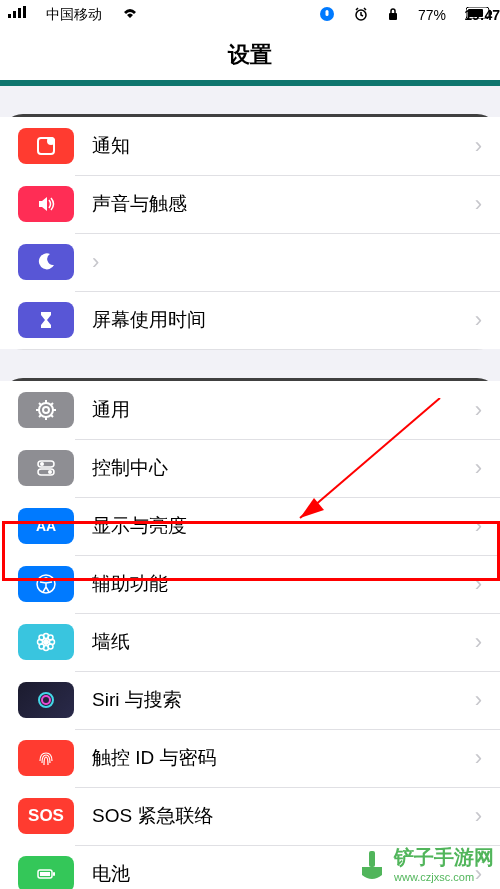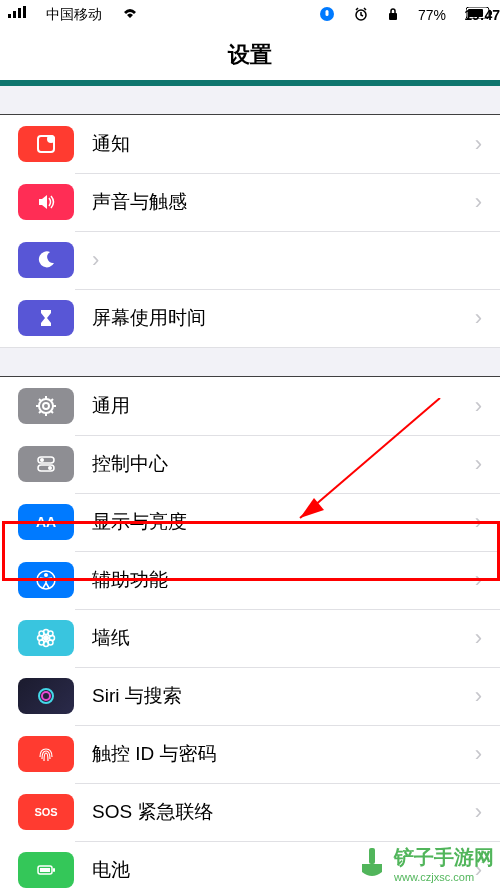--- a/index.html
+++ b/index.html
@@ -2,29 +2,29 @@
 <html><head>
 <meta charset="utf-8">
 <style>
   html,body{margin:0;padding:0;font-family:-apple-system,"Helvetica Neue",Arial,sans-serif;background:#f2f2f7;color:#000;}
   .screen{width:500px;height:889px;position:relative;background:#f2f2f7;overflow:hidden;}
   .statusbar{height:30px;background:#fff;display:flex;justify-content:space-between;align-items:center;padding:0 8px;font-size:14px;font-weight:500;}
   .sb-left,.sb-right{display:flex;align-items:flex-start;gap:20px;}
   .sb-center{position:absolute;left:0;right:0;text-align:right;font-size:14px;font-weight:600;}
   .navbar{height:50px;background:#fff;display:flex;align-items:center;justify-content:center;border-bottom:6px solid #0f766e;}
   .nav-title{font-size:22px;font-weight:600;}
-  .group{background:#fff;margin-top:28px;border-top:1px solid #404040;border-bottom:1px solid #e0e0e4;}
+  .group{background:#fff;margin-top:28px;border-top:3px solid #404040;border-bottom:1px solid #e0e0e4;border-radius:23px;}
   .row{display:flex;align-items:center;height:58px;padding:0 18px;background:#fff;position:relative;}
   .row + .row::before{content:"";position:absolute;left:75px;right:0;top:0;height:1px;background:#e0e0e4;}
   .icon{width:56px;height:36px;border-radius:8px;display:flex;align-items:center;justify-content:center;flex-shrink:0;margin-right:18px;}
   .label{flex:1;font-size:19px;}
   .chev{color:#c7c7cc;font-size:22px;flex-shrink:0;}
   .highlight-box{position:absolute;border:3px solid #ff0000;left:2px;width:492px;top:521px;height:54px;pointer-events:none;}
   .arrow{position:absolute;color:#ff0000;pointer-events:none;}
-  .watermark{position:absolute;right:6px;bottom:6px;display:flex;align-items:flex-start;gap:4px;color:#3fae4a;font-size:20px;font-weight:bold;opacity:0.9;}
+  .watermark{position:absolute;right:6px;bottom:6px;display:flex;align-items:flex-end;gap:4px;color:#3fae4a;font-size:20px;font-weight:bold;opacity:0.9;}
   svg{display:block;}
 </style>
 </head>
 <body>
 
 <div class="screen">
 
   <div class="statusbar">
     <div class="sb-left">
       <span>
@@ -203,21 +203,21 @@
               <path d="M5 14 Q5 6 11 6 Q17 6 17 14"></path>
               <path d="M7 16 Q7 8 11 8 Q15 8 15 16"></path>
               <path d="M9 18 Q9 10 11 10 Q13 10 13 18"></path>
             </g>
           </svg>
       </div>
       <div class="label">触控 ID 与密码</div>
       <div class="chev">›</div>
     </div>
     <div class="row">
-      <div class="icon" style="background:#ff3b30;color:#fff;font-weight:700;font-size:11px">SOS</div>
+      <div class="icon" style="background:#ff3b30;color:#fff;font-weight:700;font-size:17px">SOS</div>
       <div class="label">SOS 紧急联络</div>
       <div class="chev">›</div>
     </div>
     <div class="row">
       <div class="icon" style="background:#34c759">
         <svg width="22" height="22" viewBox="0 0 22 22">
             <rect x="3" y="7" width="14" height="8" rx="2" fill="none" stroke="#fff" stroke-width="1.5"></rect>
             <rect x="18" y="9" width="2" height="4" rx="1" fill="#fff"></rect>
             <rect x="5" y="9" width="10" height="4" fill="#fff"></rect>
           </svg>

